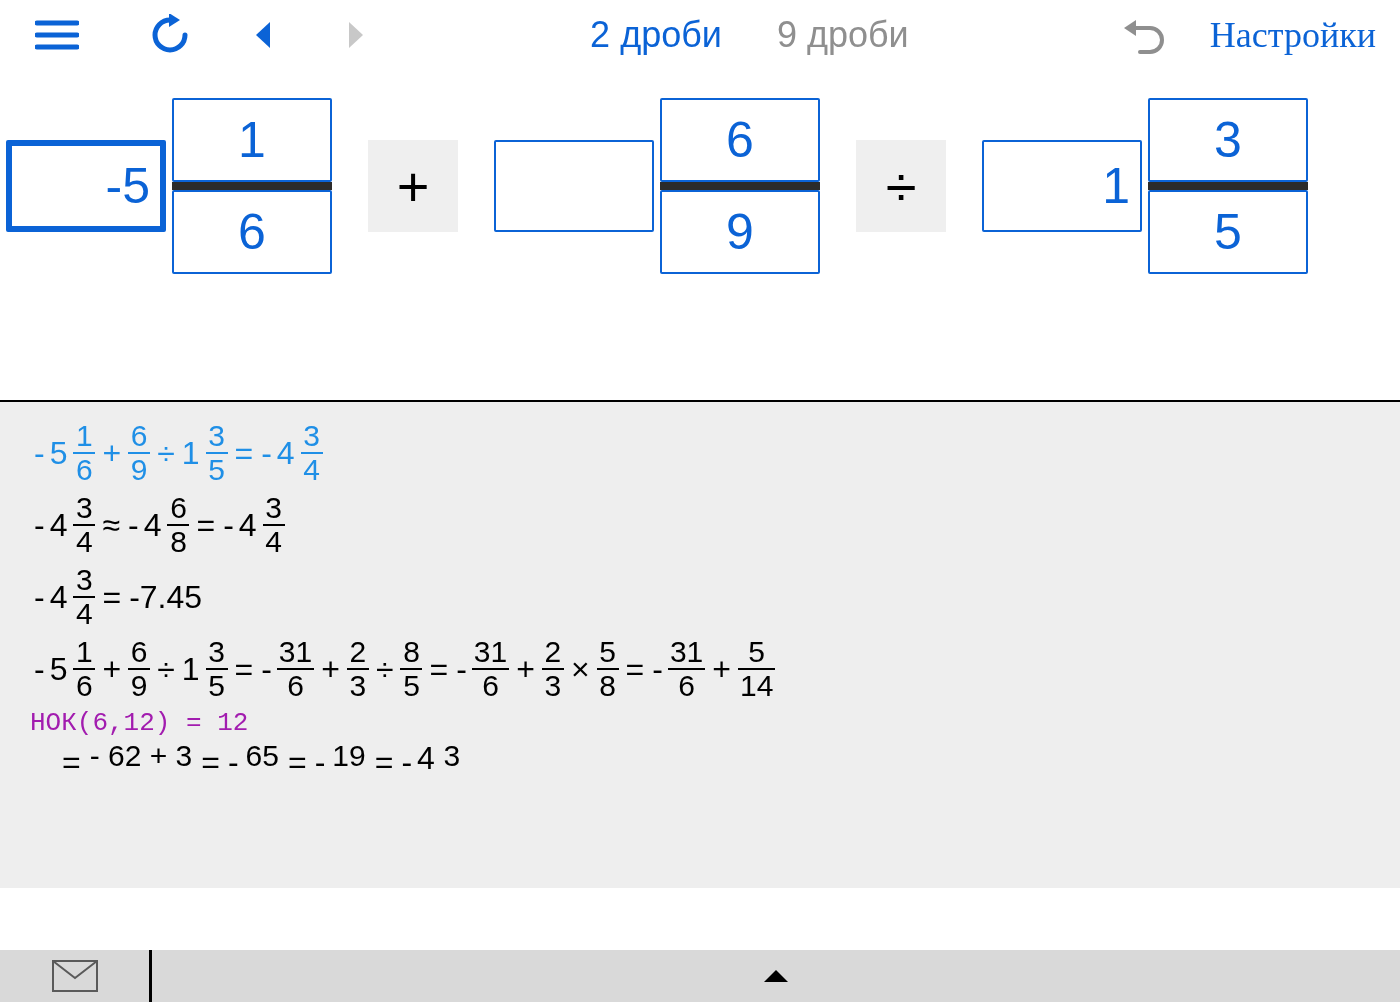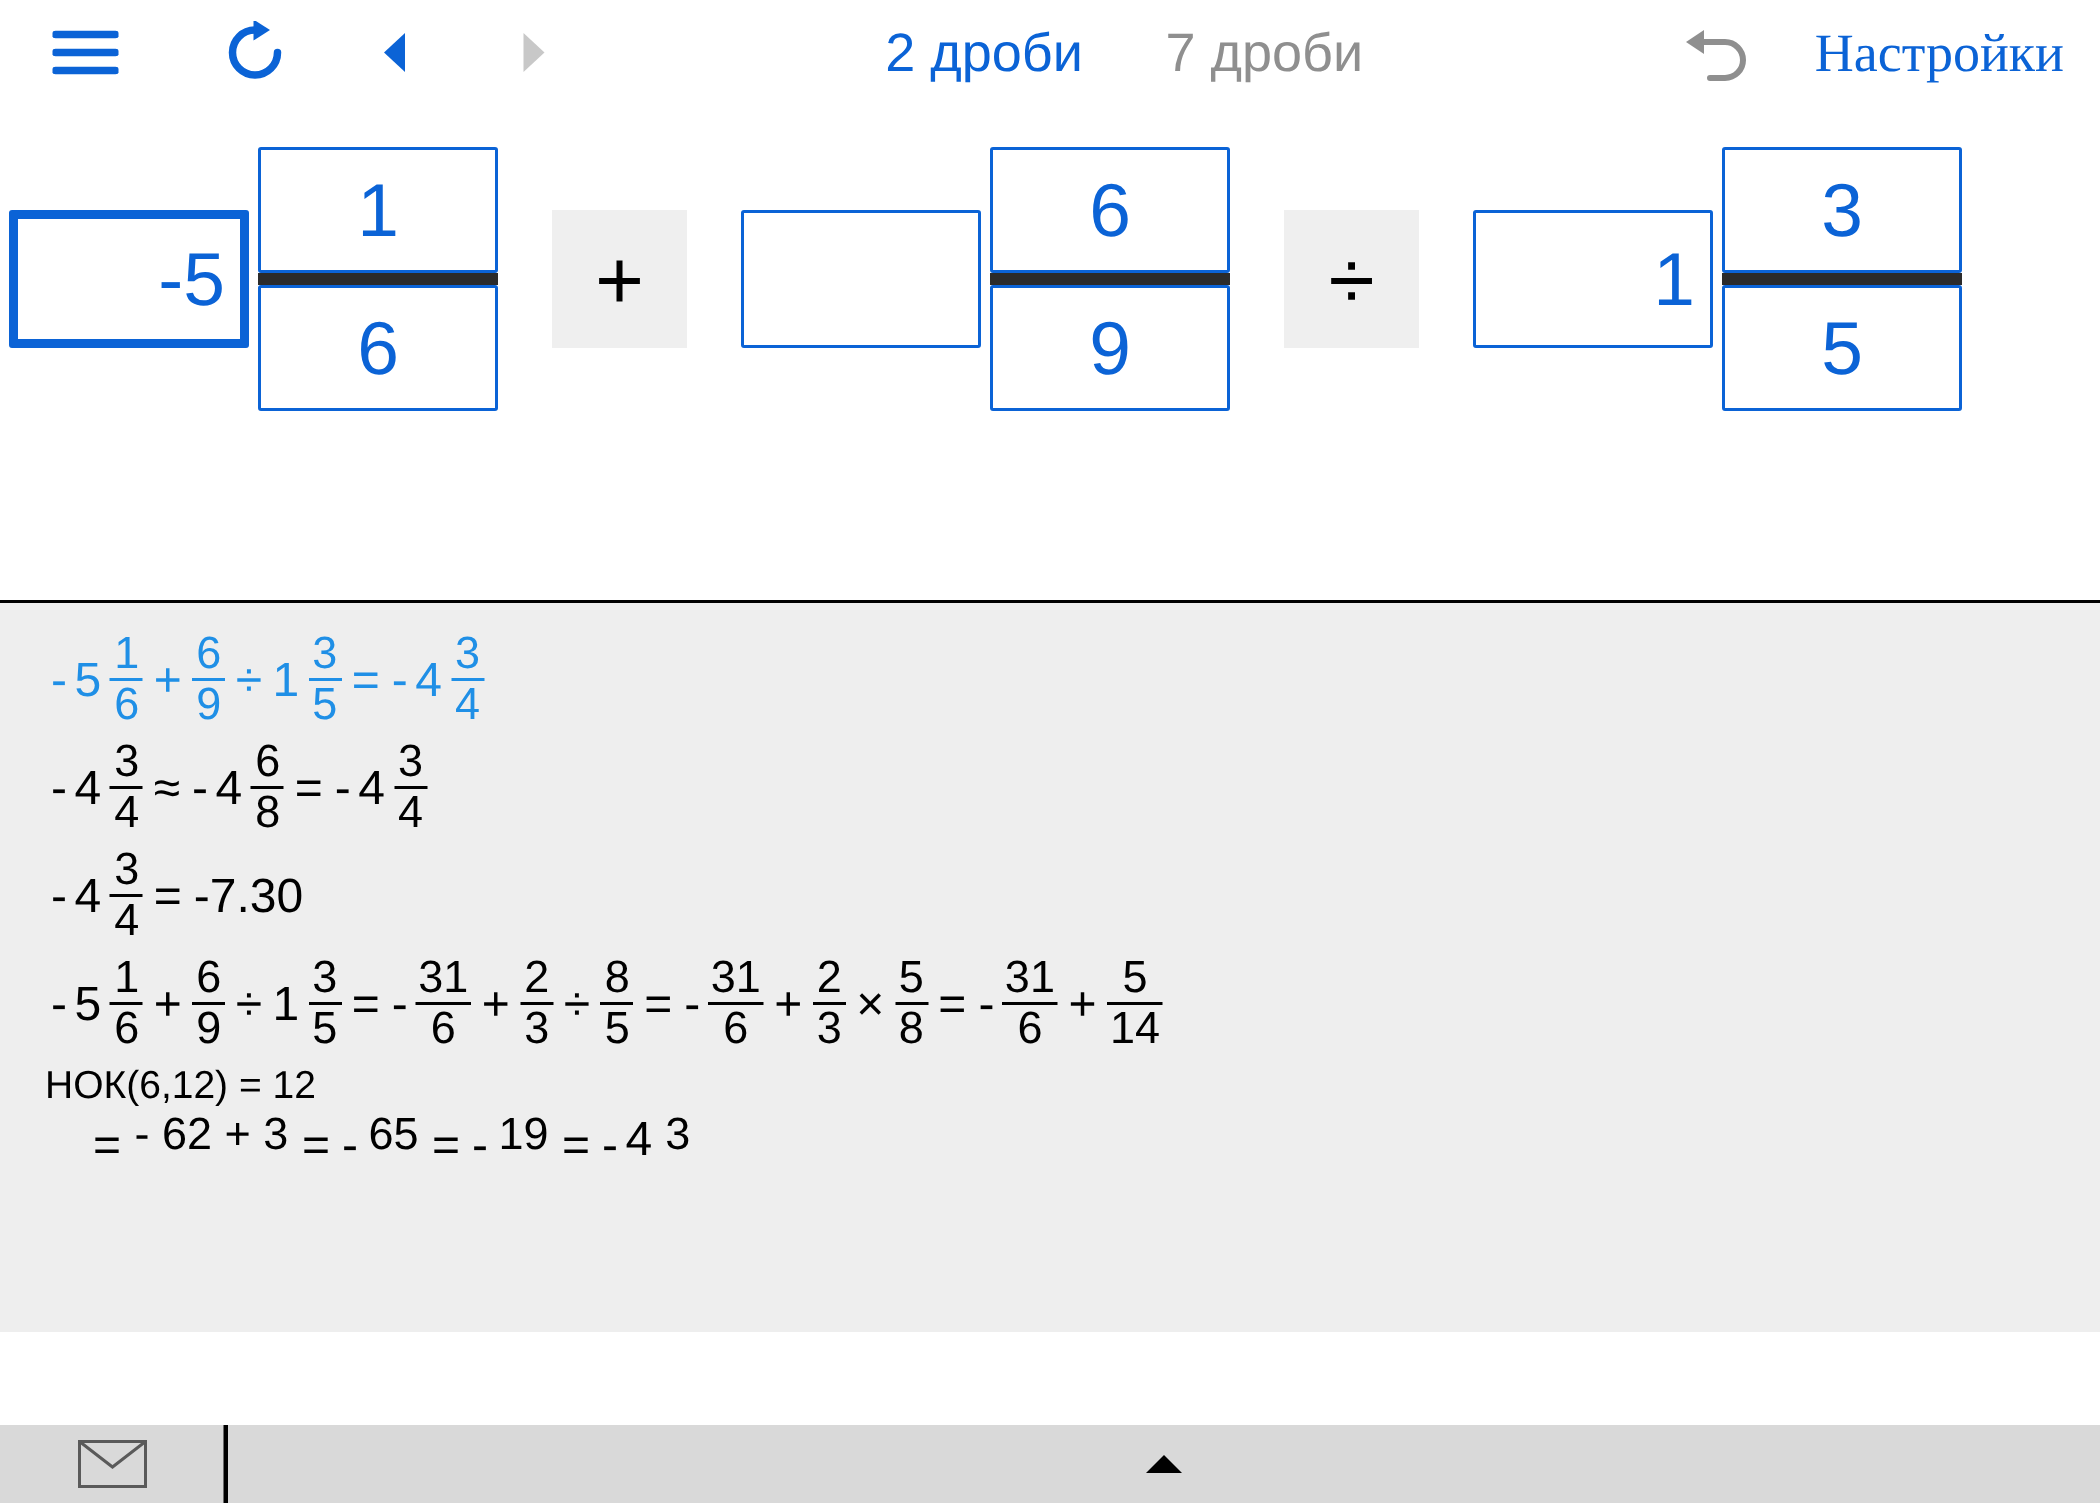--- a/index.html
+++ b/index.html
@@ -97,21 +97,21 @@
   .tok { margin: 0 4px; }
   .neg { margin-right: 2px; }
   .stack {
     display: inline-flex; flex-direction: column; align-items: center;
     margin: 0 3px; vertical-align: middle;
   }
   .stack .n, .stack .d { font-size: 30px; line-height: 32px; text-align: center; min-width: 20px; padding: 0 2px;}
   .stack .bar { height: 2px; background: #000; width: 100%; min-width: 22px; }
   .big  { font-size: 32px; margin: 0 3px; }
   .note {
-    font-size: 26px; color: #000000; margin: 4px 0 2px 0;
+    font-size: 26px; color: #a21caf; margin: 4px 0 2px 0; font-family: Liberation Mono, monospace;
   }
   .note span { margin-right: 26px; }
   .lastline { overflow: hidden; height: 36px; }
 
   
   .bottombar {
     position: absolute; left: 0; right: 0; bottom: 0;
     height: 52px; background: #d9d9d9;
     display: flex; align-items: stretch;
   }
@@ -151,21 +151,21 @@
   </div>
   <div style="width:20px"></div>
   <div class="tb-btn disabled">
     <svg width="22" height="30" viewBox="0 0 22 30">
         <polygon points="4,2 18,15 4,28" fill="#c8c8c8"></polygon>
       </svg>
   </div>
   <div class="spacer"></div>
   <div class="tabs">
     <div class="tab active">2 дроби</div>
-    <div class="tab inactive">7 дроби</div>
+    <div class="tab inactive">9 дроби</div>
   </div>
   <div class="spacer"></div>
   <div class="tb-btn gray">
     <svg width="46" height="38" viewBox="0 0 46 38">
         <path d="M12 12 H30 A12 12 0 0 1 30 36 H20" fill="none" stroke="#8f8f8f" stroke-width="4" stroke-linecap="round"></path>
         <polygon points="16,4 16,20 4,12" fill="#8f8f8f"></polygon>
       </svg>
   </div>
   <div class="settings">Настройки</div>
 </div>
@@ -266,21 +266,21 @@
 
   <div class="line">
     <span class="tok neg">-</span>
     <span class="big">4</span>
     <span class="stack">
         <span class="n">3</span>
         <span class="bar"></span>
         <span class="d">4</span>
       </span>
     <span class="tok">=</span>
-    <span class="tok">-7.30</span>
+    <span class="tok">-7.45</span>
   </div>
 
   <div class="line">
     <span class="tok neg">-</span>
     <span class="big">5</span>
     <span class="stack">
         <span class="n">1</span>
         <span class="bar"></span>
         <span class="d">6</span>
       </span>

